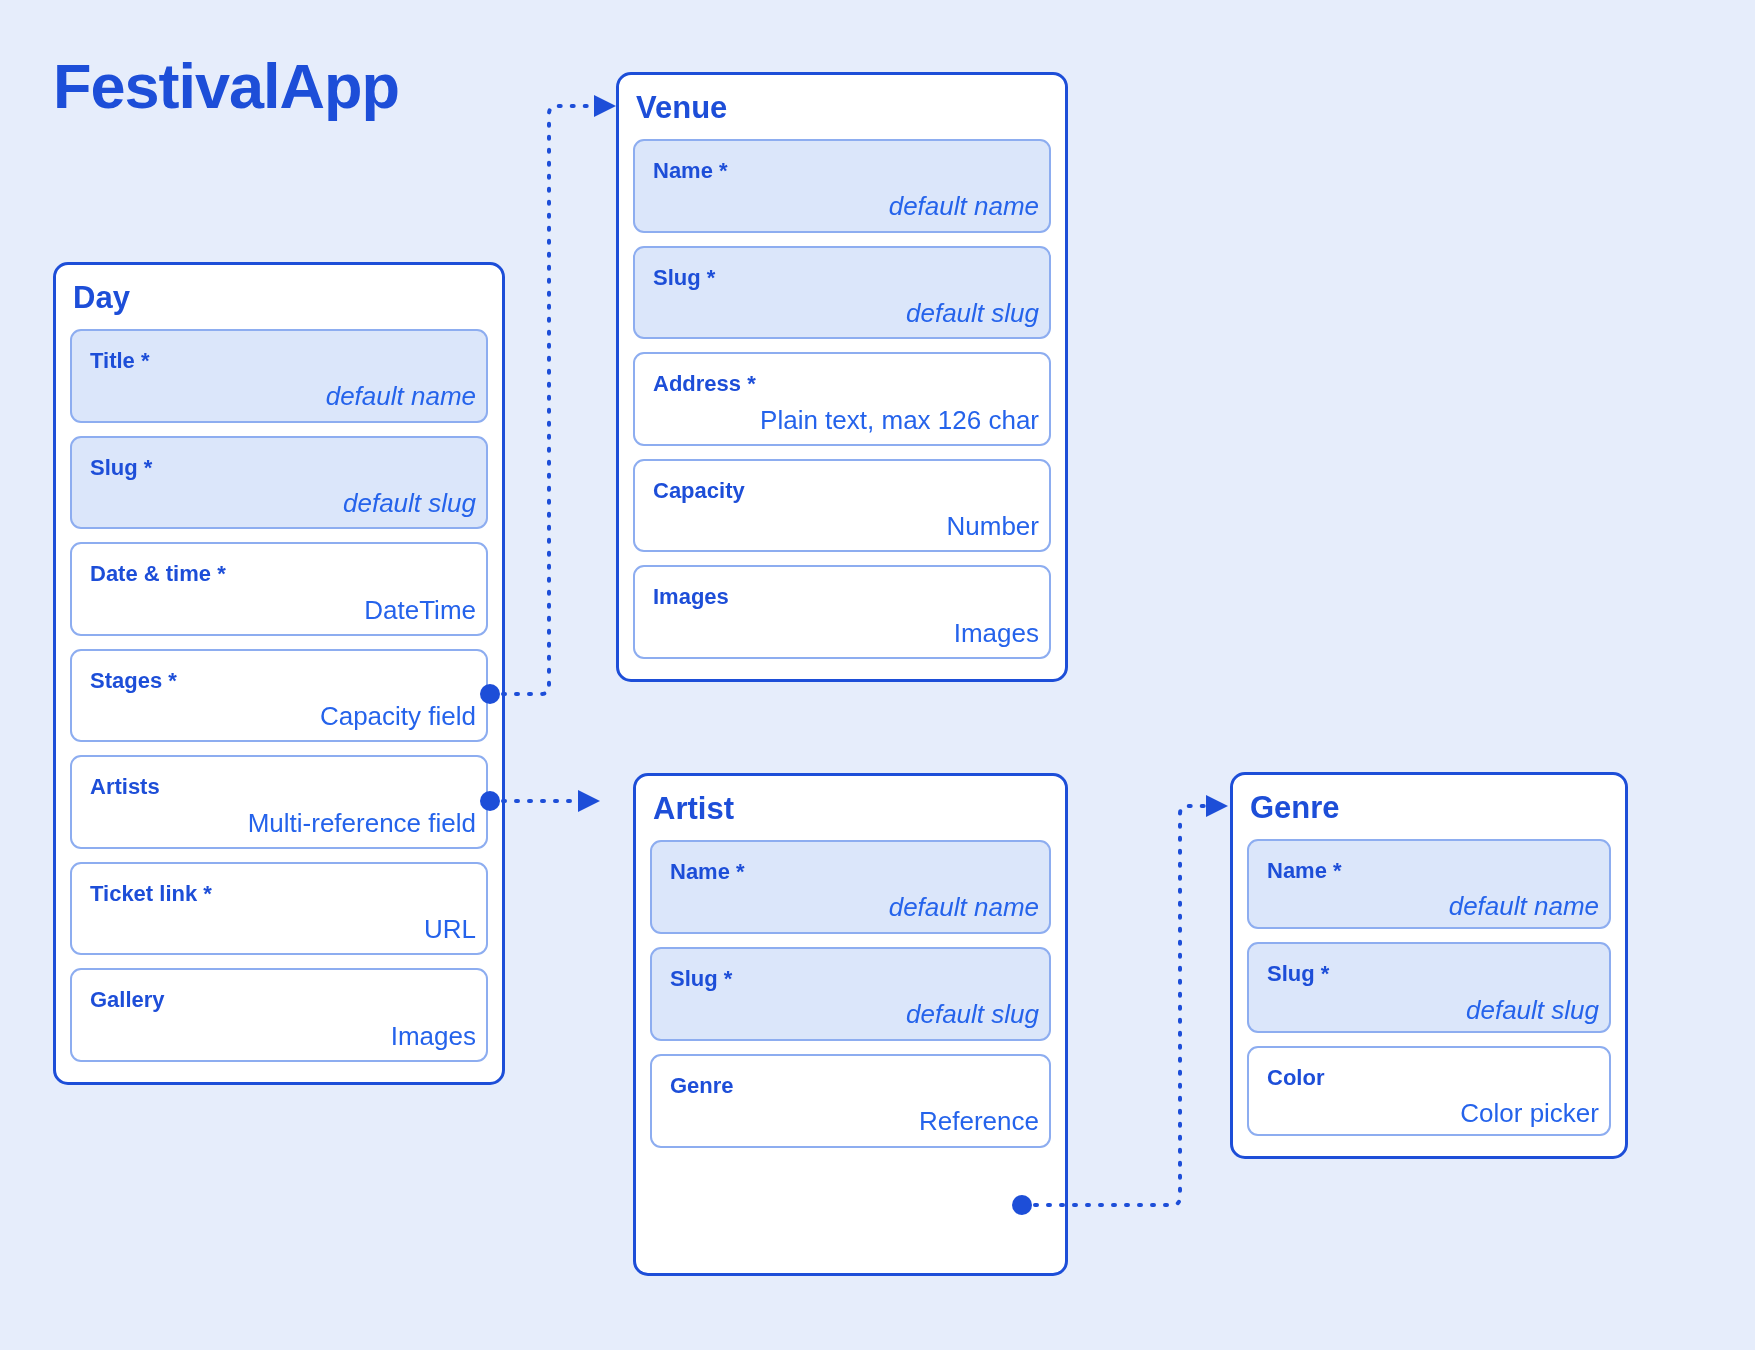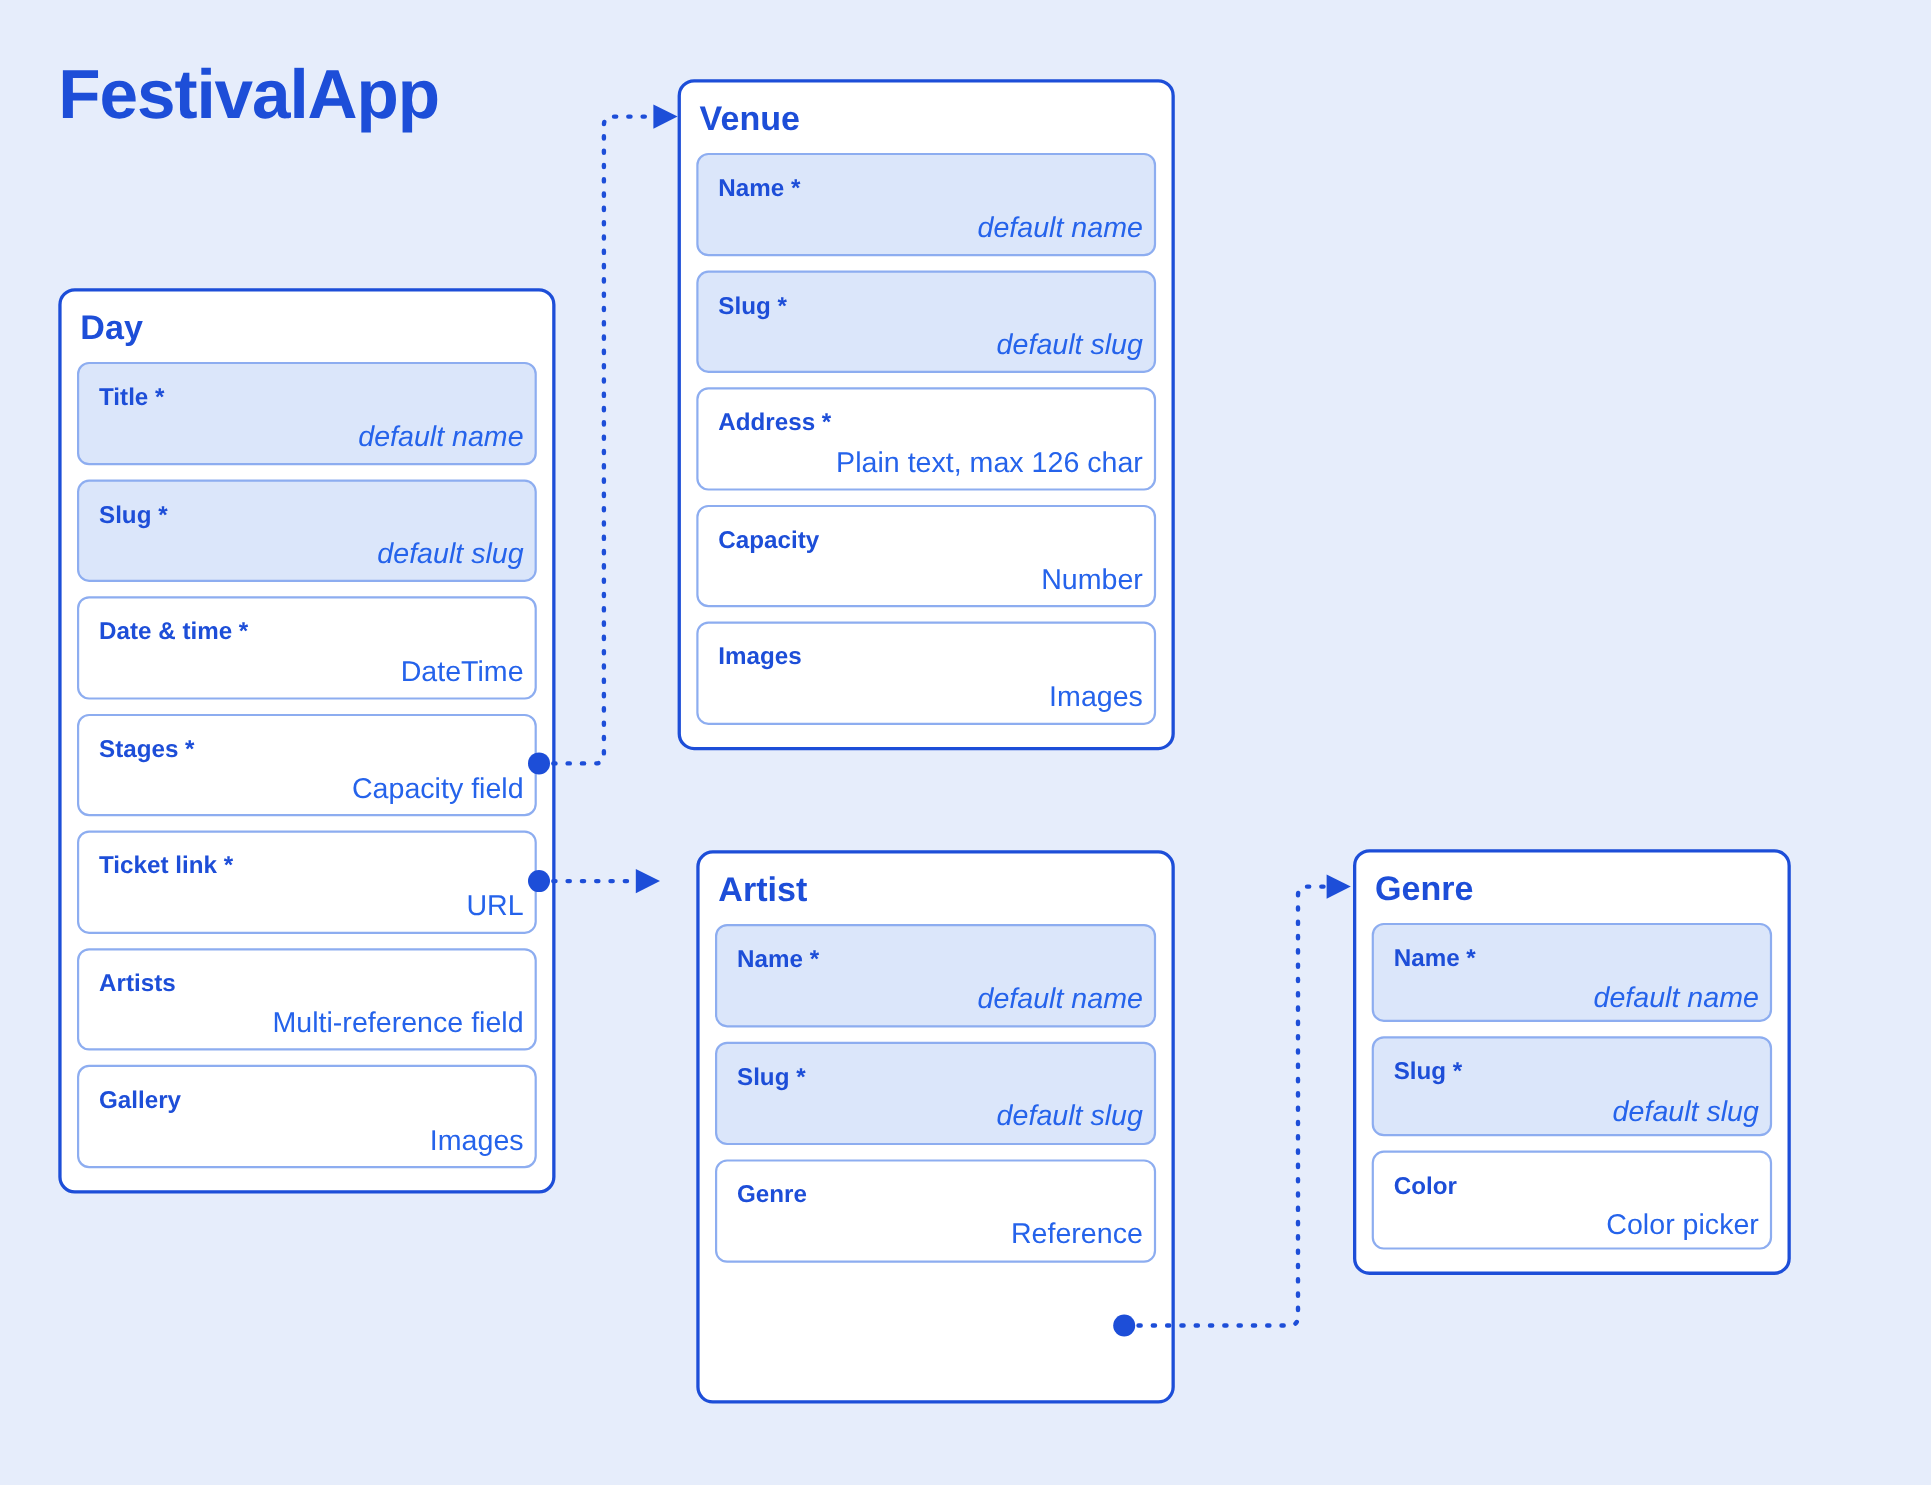--- a/index.html
+++ b/index.html
@@ -114,26 +114,26 @@
     </div>
     <div class="schema-field">
       <div class="field-label">Date &amp; time *</div>
       <div class="field-value">DateTime</div>
     </div>
     <div class="schema-field">
       <div class="field-label">Stages *</div>
       <div class="field-value">Capacity field</div>
     </div>
     <div class="schema-field">
+      <div class="field-label">Artists</div>
+      <div class="field-value">Multi-reference field</div>
+    </div>
+    <div class="schema-field">
       <div class="field-label">Ticket link *</div>
       <div class="field-value">URL</div>
-    </div>
-    <div class="schema-field">
-      <div class="field-label">Artists</div>
-      <div class="field-value">Multi-reference field</div>
     </div>
     <div class="schema-field">
       <div class="field-label">Gallery</div>
       <div class="field-value">Images</div>
     </div>
   </div>
 
   <div class="entity-card" id="card-venue">
     <div class="entity-title">Venue</div>
     <div class="schema-field filled">

